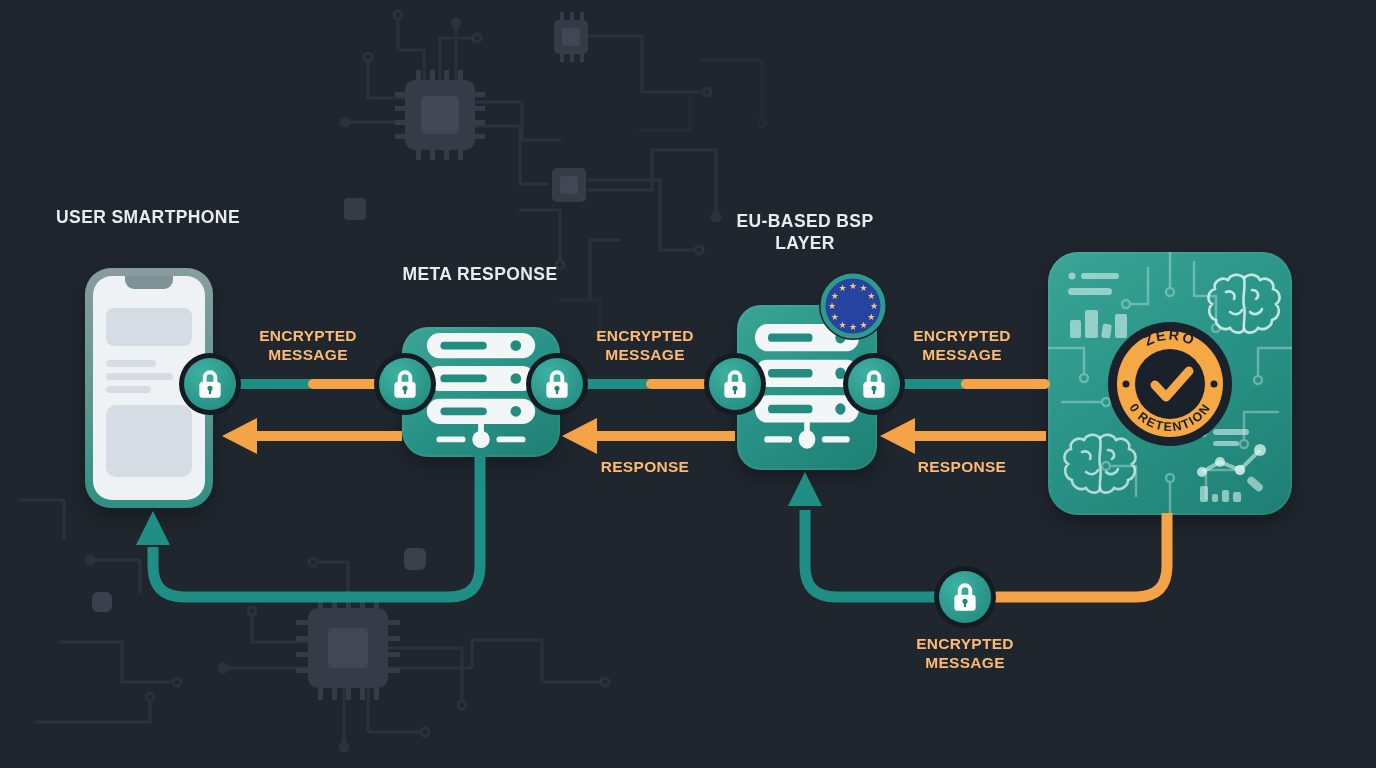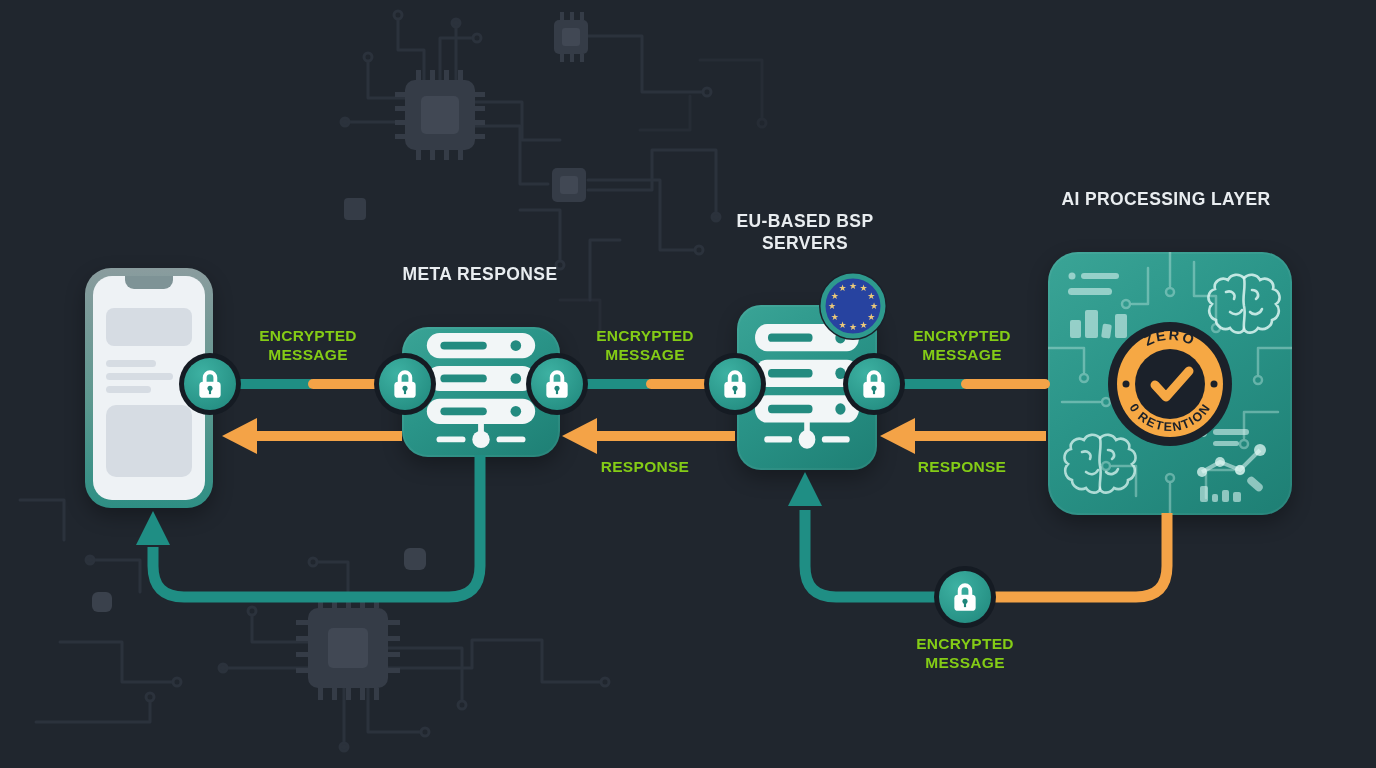--- a/index.html
+++ b/index.html
@@ -5,21 +5,21 @@
   html,body{margin:0;padding:0;background:#20262e;}
   .canvas{position:relative;width:1376px;height:768px;background:#20262e;overflow:hidden;
           font-family:"Liberation Sans",sans-serif;}
   svg{display:block;}
   .layer{position:absolute;left:0;top:0;width:1376px;height:768px;}
   .bg{z-index:0;}
   .connectors{z-index:2;pointer-events:none;}
 
   .node-title{position:absolute;z-index:3;color:#e9edf0;font-weight:bold;font-size:17.5px;
               line-height:1.28;text-align:center;letter-spacing:.4px;}
-  .flow-label{position:absolute;z-index:3;color:#84cc16;font-weight:bold;font-size:15.5px;
+  .flow-label{position:absolute;z-index:3;color:#fdba74;font-weight:bold;font-size:15.5px;
               line-height:1.25;text-align:center;letter-spacing:.3px;}
 
   .teal-box{position:absolute;z-index:1;border-radius:26px;
             background:linear-gradient(145deg,#3aa496 0%,#2a9488 45%,#1e7f74 100%);
             box-shadow:inset 0 0 0 2px rgba(255,255,255,0.05),0 8px 20px rgba(0,0,0,0.3);
             display:flex;align-items:center;justify-content:center;}
 
   .phone{position:absolute;z-index:1;left:85px;top:268px;width:128px;height:240px;border-radius:26px;
          background:linear-gradient(180deg,#8a9c9e 0%,#5d988f 55%,#2e8f84 100%);
          padding:8px;box-sizing:border-box;box-shadow:0 8px 20px rgba(0,0,0,0.3);}
@@ -164,23 +164,23 @@
         <rect x="388" y="636" width="12" height="5"></rect>
       <rect x="388" y="652" width="12" height="5"></rect>
         <rect x="388" y="668" width="12" height="5"></rect>
     </g>
     <g fill="#3a414c">
       <rect x="404" y="548" width="22" height="22" rx="6"></rect>
       <rect x="92" y="592" width="20" height="20" rx="6"></rect>
     </g>
   </svg>
 
+  <div class="node-title" style="left:38px;top:206px;width:220px;">USER SMARTPHONE</div>
   <div class="node-title" style="left:390px;top:263px;width:180px;">META RESPONSE</div>
-  <div class="node-title" style="left:705px;top:210px;width:200px;">EU-BASED BSP SERVERS</div>
-  <div class="node-title" style="left:1046px;top:188px;width:240px;">AI PROCESSING LAYER</div>
+  <div class="node-title" style="left:705px;top:210px;width:200px;">EU-BASED BSP LAYER</div>
 
   <div class="phone">
     <div class="screen">
       <div class="notch"></div>
       <div class="blk b1"></div>
       <div class="ln" style="width:58%;"></div>
       <div class="ln" style="width:78%;"></div>
       <div class="ln" style="width:52%;"></div>
       <div class="blk b2"></div>
     </div>

